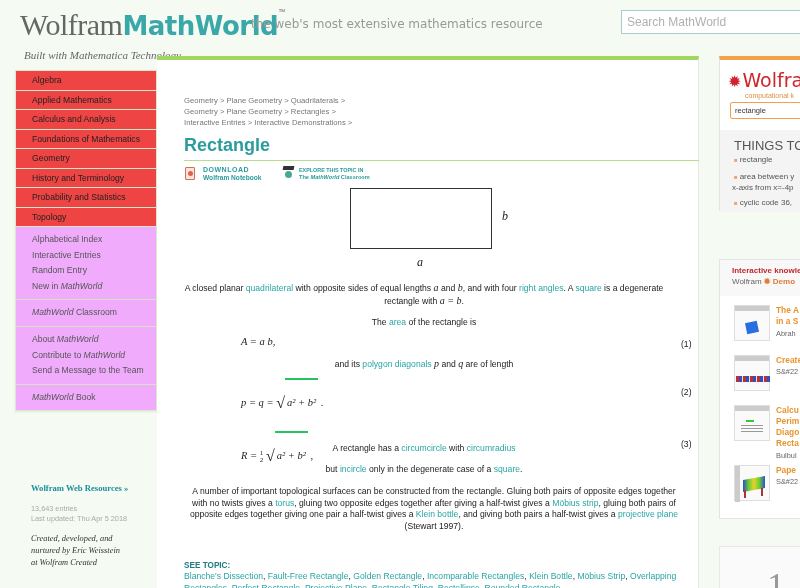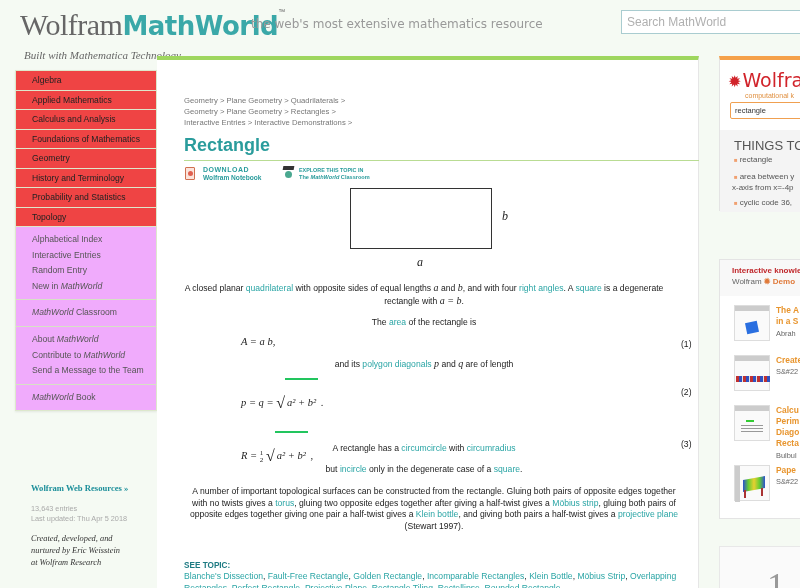--- a/index.html
+++ b/index.html
@@ -136,21 +136,21 @@
 
 <div class="resources">
   <a class="res-title">Wolfram Web Resources »</a>
   <div class="res-meta">
     <div>13,643 entries</div>
     <div>Last updated: Thu Apr 5 2018</div>
   </div>
   <div class="res-credit">
     <div>Created, developed, and</div>
     <div>nurtured by Eric Weisstein</div>
-    <div>at Wolfram Research</div>
+    <div>at Wolfram Created</div>
   </div>
 </div>
 
 <div class="main">
   <div class="breadcrumbs">
     <div>
       <a>Geometry</a><span> &gt; </span><a>Plane Geometry</a><span> &gt; </span><a>Quadrilaterals</a><span> &gt; </span>
     </div>
     <div>
       <a>Geometry</a><span> &gt; </span><a>Plane Geometry</a><span> &gt; </span><a>Rectangles</a><span> &gt; </span>

